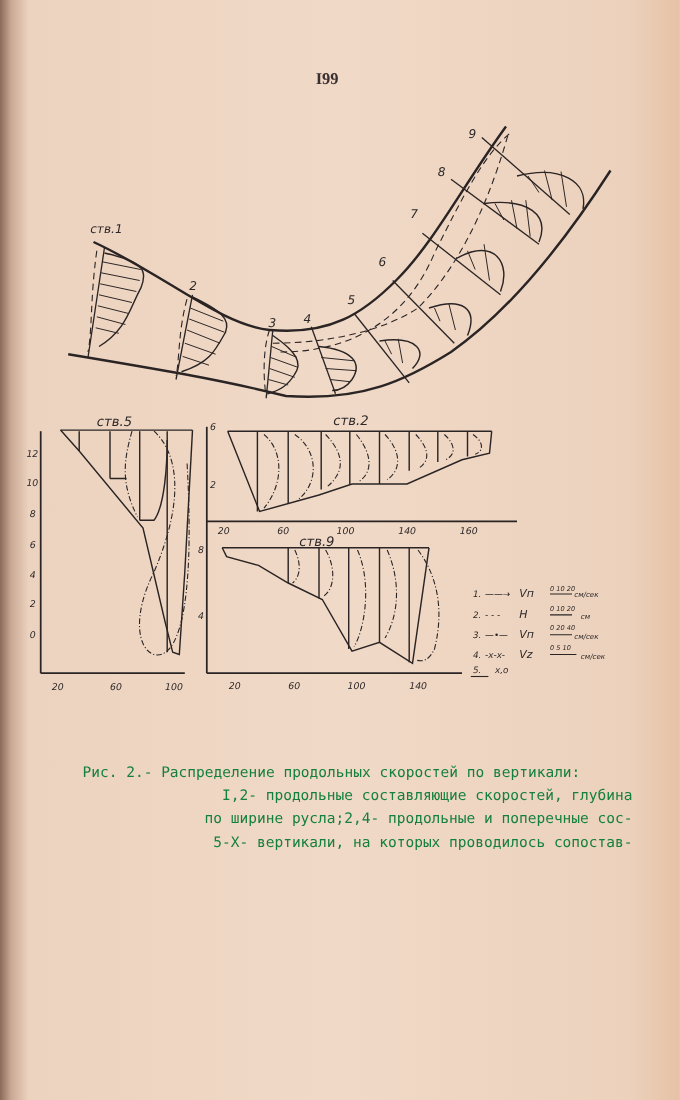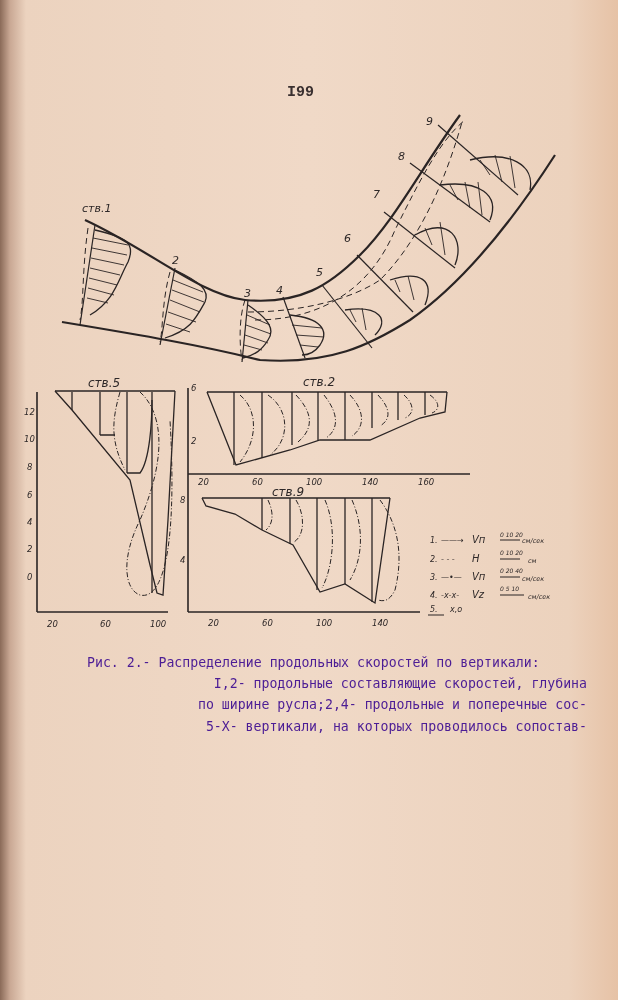--- a/index.html
+++ b/index.html
@@ -6,31 +6,29 @@
   body {
     width: 618px; height: 1000px; overflow: hidden;
     background: #edd5c2;
     background-image: linear-gradient(90deg, #8a6a58 0px, #c9a894 10px, #ecd3bf 26px, #f0d9c7 50%, #ecd2bd 92%, #e6c2a6 100%);
     position: relative;
     font-family: "DejaVu Sans Mono", "Liberation Mono", monospace;
     color: #3a3230;
   }
   .page-number {
     position: absolute; left: 287px; top: 64px;
-    font-family: Liberation Mono, monospace; font-size: 15px; font-weight: bold;
+    font-family: Liberation Serif, serif; font-size: 15px; font-weight: bold;
     color: #3a3030;
-    margin-top: 20px;
   }
   svg.fig { position: absolute; left: 0; top: 0; }
   svg.fig text { font-family: "DejaVu Sans", sans-serif; font-style: italic; fill: #2e2828; }
   .caption {
-    position: absolute; left: 75px; top: 652px; width: 500px;
-    font-size: 13.2px; line-height: 21.2px; color: #4c1d95;
+    position: absolute; left: 75px; top: 692px; width: 500px;
+    font-size: 13.2px; line-height: 21.2px; color: #15803d;
     font-family: "DejaVu Sans Mono", monospace;
-    margin-left: 12px;
   }
   .caption .line { white-space: pre; }
   .caption .indent { padding-left: 72px; text-align: right; }
   .caption .hand { font-family: "DejaVu Serif", serif; font-style: italic; font-size: 17px; margin-left: 10px; }
 </style>
 </head>
 <body>
 
 <div class="page-number">I99</div>
 

